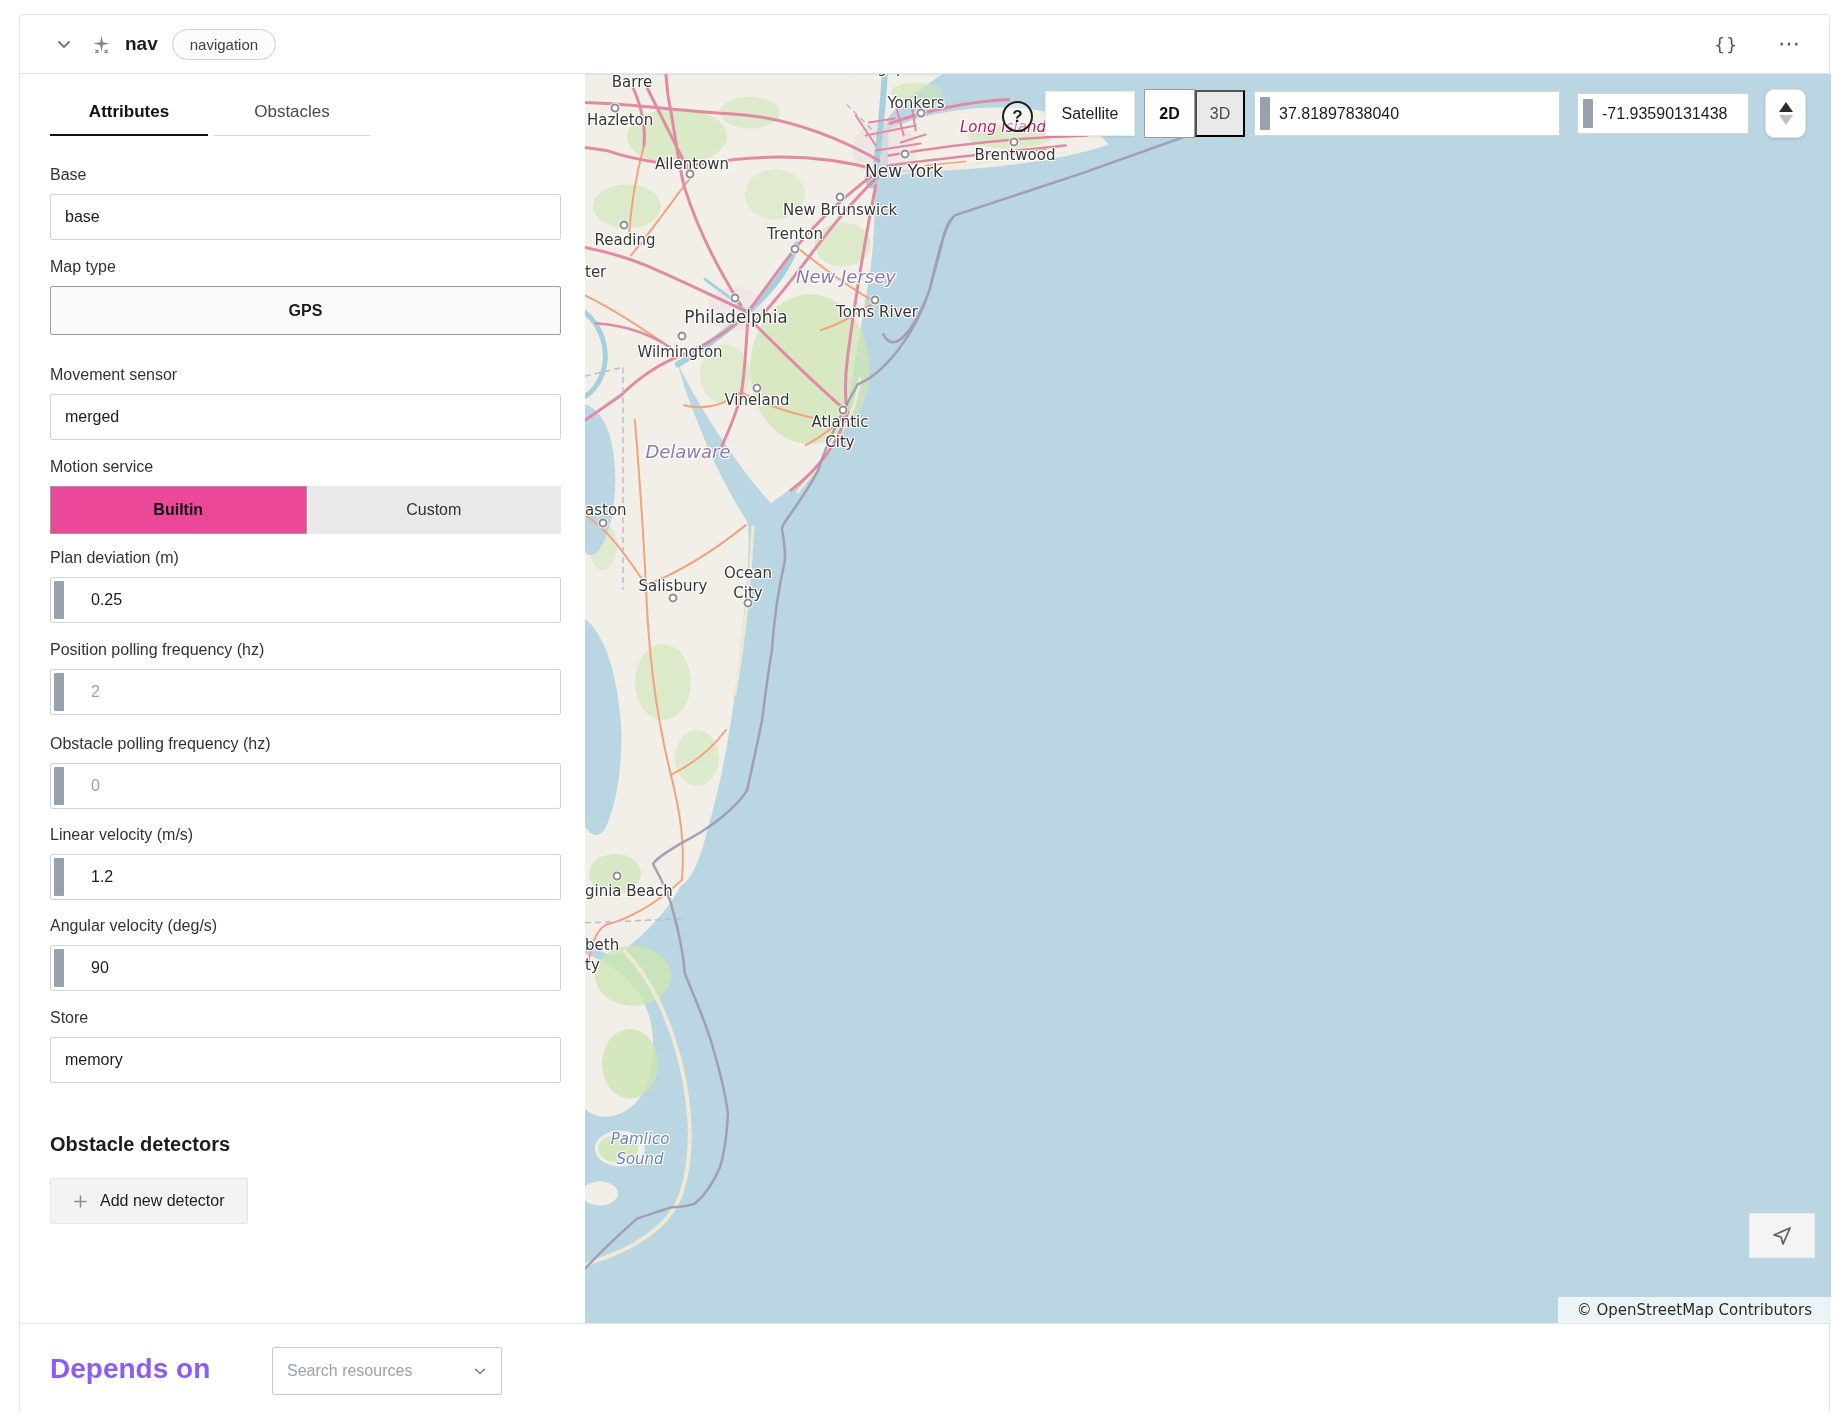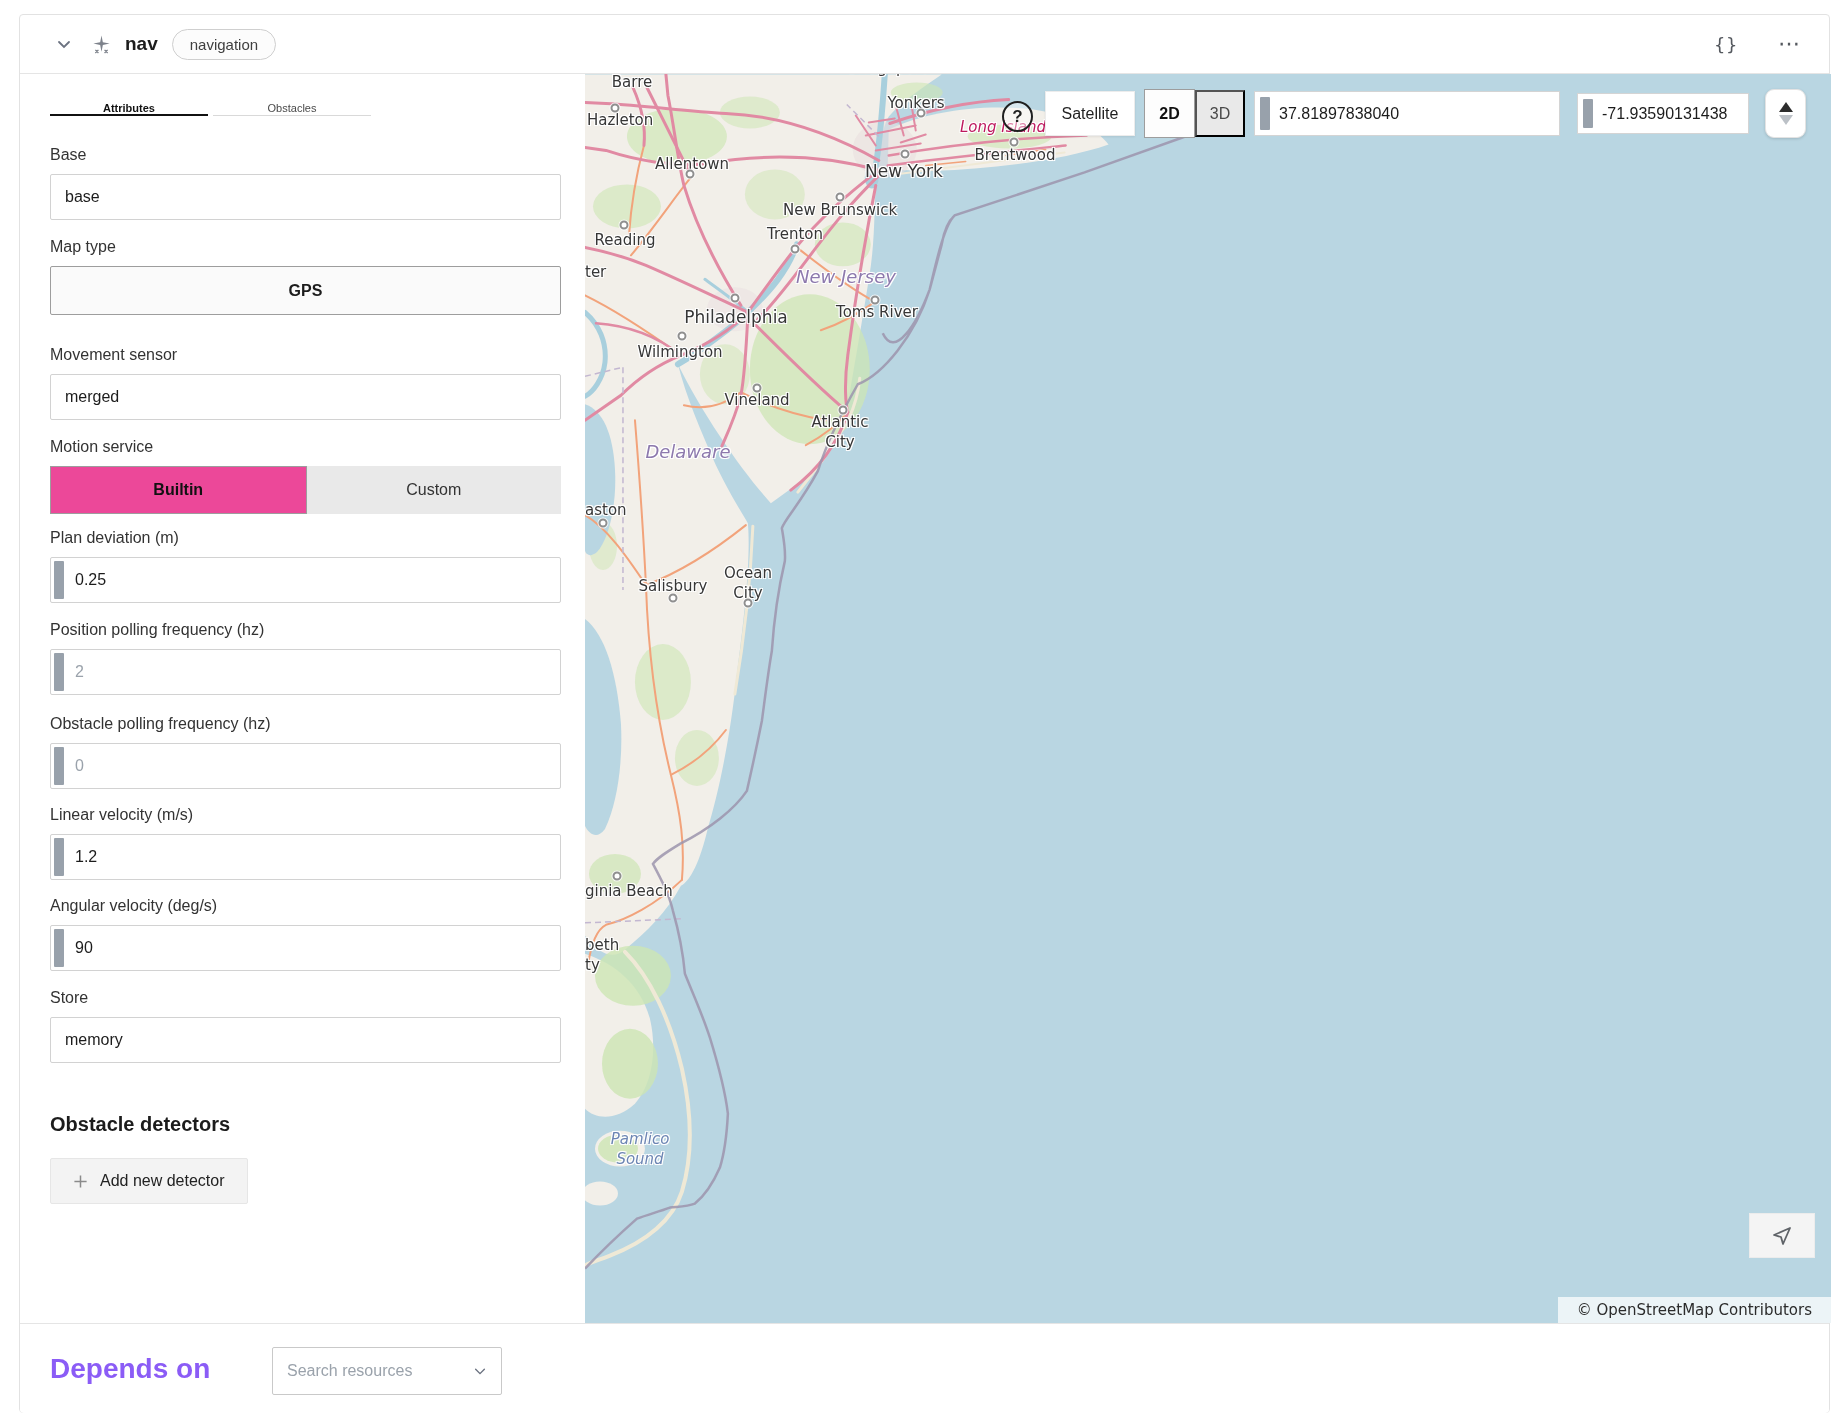--- a/index.html
+++ b/index.html
@@ -19,30 +19,30 @@
     font-size:15px; color:#3f3f3f; }
   .hdr-spacer { flex:1; }
   .hdr-act { color:#54585e; font-size:18px; letter-spacing:1px; cursor:pointer; }
   .hdr-act.code { margin-right:40px; font-family:"DejaVu Sans Mono", monospace; }
   .hdr-act.menu { font-size:22px; line-height:10px; }
 
   
   .pane { position:absolute; top:59px; left:0; width:565px; height:1249px;
     padding:28px 24px 0 30px; background:#fff; }
   .tabs { display:flex; gap:5px; }
-  .tab { width:158px; text-align:center; font-size:11px;
+  .tab { width:158px; text-align:center; padding-bottom:12px; font-size:17px;
     color:#4a4a4a; border-bottom:1px solid #d9d9d9; cursor:pointer; }
   .tab.active { font-weight:bold; color:#111; border-bottom:2px solid #111; }
   .fld { margin-top:18px; }
   .fld-label { font-size:16px; color:#333; margin-bottom:10px; }
   .tinput { position:relative; }
   .tinput input { width:100%; height:46px; border:1px solid #d2d2d2; border-radius:2px;
     background:#fff; padding:0 14px; font-size:16px; color:#1c1c1c;
     font-family:"Liberation Sans", sans-serif; }
-  .tinput.num input { padding-left:24px; }
+  .tinput.num input { padding-left:40px; }
   .tinput input::placeholder { color:#9aa2ab; opacity:1; }
   .num-bar { position:absolute; left:4px; top:4px; bottom:4px; width:10px;
     background:#98a1ab; border-radius:1px; }
   .gps-btn { width:100%; height:49px; border:1px solid #9d9d9d; border-radius:2px;
     background:#fafafa; font-size:16px; font-weight:bold; color:#1c1c1c; cursor:pointer;
     font-family:"Liberation Sans", sans-serif; }
   .seg { display:flex; height:48px; }
   .seg .opt { flex:1; display:flex; align-items:center; justify-content:center;
     font-size:16px; cursor:pointer; }
   .seg .opt.sel { background:#ec4899; border:1px solid #9d9d9d; font-weight:bold; color:#111; }

